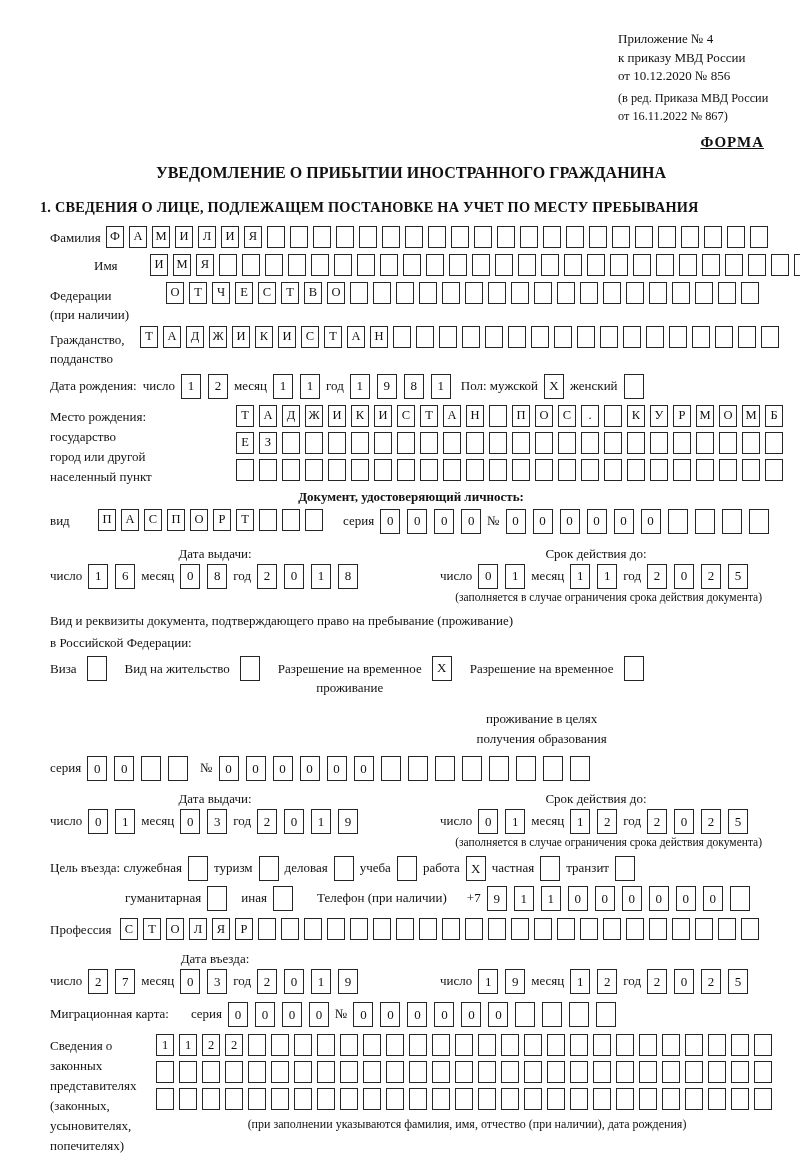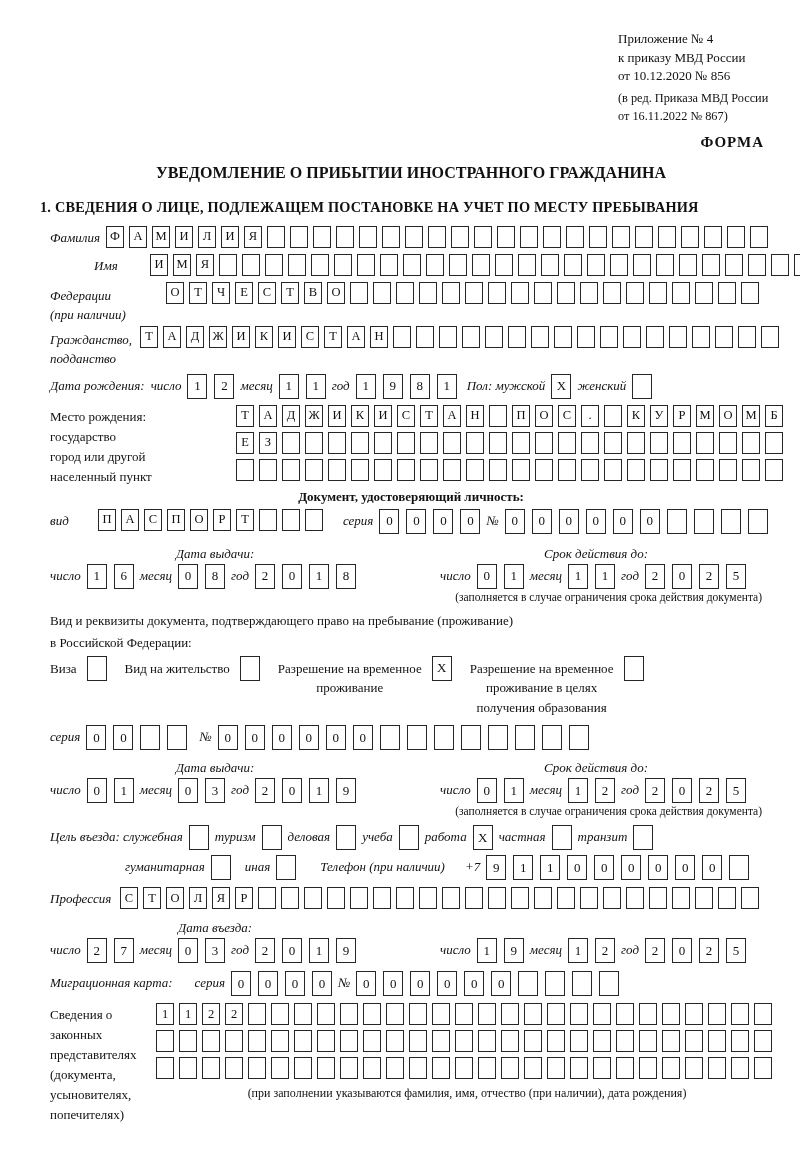--- a/index.html
+++ b/index.html
@@ -1,27 +1,27 @@
 <!DOCTYPE html>
 <html><head>
 <meta charset="utf-8">
 <style>
   html,body{margin:0;padding:0;background:#fff;}
   .page{width:800px;height:1163px;box-sizing:border-box;padding:30px 28px 0 50px;
         font-family:"Liberation Serif","DejaVu Serif",serif;color:#111;overflow:hidden;background:#fff;}
   .annex{margin-left:568px;font-size:13px;line-height:18.5px;}
   .annex .note{font-size:12.3px;}
   .annex .note.first{margin-top:3px;}
-  .forma{text-align:right;padding-right:8px;font-weight:bold;font-size:15px;margin-top:8px;letter-spacing:1px;}
+  .forma{text-align:right;padding-right:8px;font-weight:bold;font-size:15px;margin-top:8px;letter-spacing:1px;text-decoration:underline;}
   .title{text-align:center;font-weight:bold;font-size:16px;line-height:24px;margin-top:10px;}
   .blank{display:inline-block;width:54px;height:0.85em;border-bottom:2px solid #3a3a3a;margin-left:10px;}
   .sect{font-weight:bold;font-size:14.3px;margin-top:14px;white-space:nowrap;letter-spacing:0.2px;margin-left:-10px;}
   .form-body{margin-top:10px;font-size:13px;}
   .frow{display:flex;align-items:flex-start;margin-bottom:4px;}
-  .lab{padding-top:4px;white-space:nowrap;flex:0 0 auto;margin-right:6px;font-style:italic;}
+  .lab{padding-top:4px;white-space:nowrap;flex:0 0 auto;margin-right:6px;}
   .lab.multi .labline{display:block;line-height:19px;}
   .labline{white-space:nowrap;}
   .cgrp{display:inline-flex;gap:5px;flex:0 0 auto;margin-right:6px;}
   .cgrp.big{gap:7px;}
   .cell{width:18px;height:22px;border:1.6px solid #262626;box-sizing:border-box;display:flex;
         align-items:center;justify-content:center;font-size:12.5px;background:#fff;flex:0 0 auto;}
   .cell.bigc{width:20px;height:25px;font-size:13px;}
   .grp{display:inline-flex;flex:0 0 auto;align-items:flex-start;}
   .gap{display:inline-block;flex:0 0 auto;height:1px;}
   .blklab{flex:0 0 auto;line-height:20px;padding-top:2px;margin-right:6px;}
@@ -414,21 +414,21 @@
         <span class="opt">
           <span class="olines">
             <span class="labline" style="display: block;">Разрешение на временное</span>
             <span class="labline" style="display: block;">проживание</span>
           </span>
           <span class="cell bigc">X</span>
         </span>
         <span class="opt">
           <span class="olines">
             <span class="labline" style="display: block;">Разрешение на временное</span>
-            <span class="labline" style="display: block;">проживание в целях</span>
+            <span class="labline" style="display: block; margin-top: 31px;">проживание в целях</span>
             <span class="labline" style="display: block;">получения образования</span>
           </span>
           <span class="cell bigc"></span>
         </span>
       </div>
       <div class="frow" style="margin-bottom: 6px;">
         <span class="lab">серия</span>
         <span class="cgrp big">
           <span class="cell bigc">0</span>
           <span class="cell bigc">0</span>
@@ -656,21 +656,21 @@
           <span class="cell bigc"></span>
           <span class="cell bigc"></span>
           <span class="cell bigc"></span>
         </span>
       </div>
       <div class="frow" style="margin-bottom: 0px;">
         <div class="blklab" style="width: 100px;">
           <div>Сведения о</div>
           <div>законных</div>
           <div>представителях</div>
-          <div>(документа,</div>
+          <div>(законных,</div>
           <div>усыновителях,</div>
           <div>попечителях)</div>
         </div>
         <div class="blkright">
           <div class="blkrow">
             <span class="cgrp">
               <span class="cell">1</span>
               <span class="cell">1</span>
               <span class="cell">2</span>
               <span class="cell">2</span>

